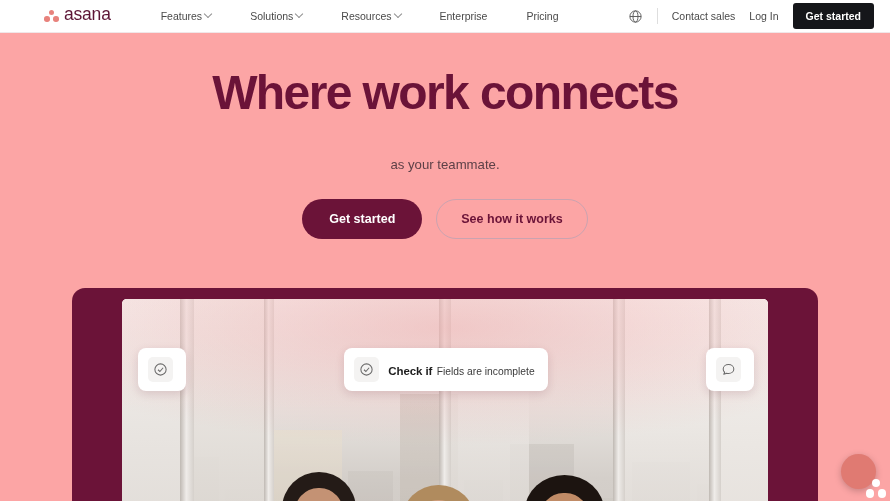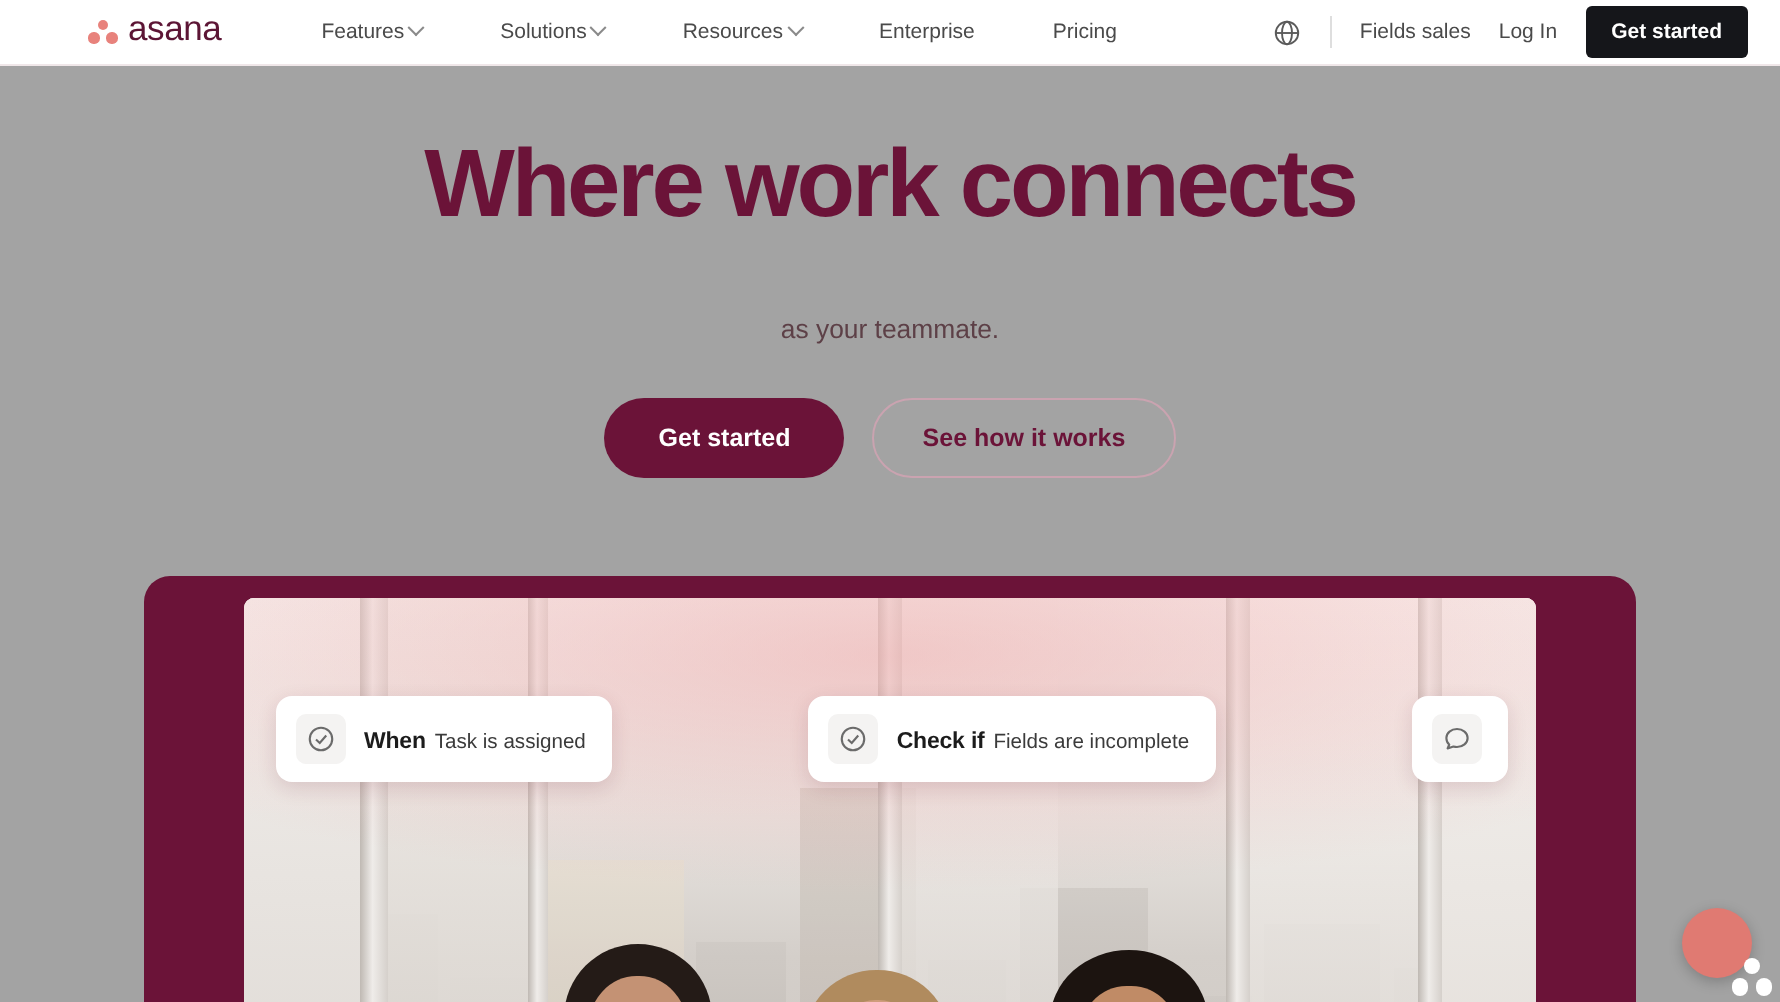--- a/index.html
+++ b/index.html
@@ -124,21 +124,21 @@
     cursor: pointer;
     font-family: inherit;
     white-space: nowrap;
   }
 
   
   .hero {
     position: relative;
     width: 100%;
     height: 468px;
-    background: #a3a3a3;
+    background: #fca5a5;
     text-align: center;
     overflow: hidden;
   }
 
   .hero-title {
     margin-top: 34px;
     font-size: 48px;
     line-height: 1.08;
     font-weight: 700;
     letter-spacing: -1.6px;
@@ -366,21 +366,21 @@
     </span>
   </nav>
 
   <div class="nav-right">
     <svg class="globe-icon" viewBox="0 0 24 24" fill="none" stroke="#5a5a5a" stroke-width="1.5">
       <circle cx="12" cy="12" r="9"></circle>
       <ellipse cx="12" cy="12" rx="4" ry="9"></ellipse>
       <line x1="3" y1="12" x2="21" y2="12"></line>
     </svg>
     <span class="nav-divider"></span>
-    <span class="nav-text-link">Fields sales</span>
+    <span class="nav-text-link">Contact sales</span>
     <span class="nav-text-link">Log In</span>
     <button class="btn-dark">Get started</button>
   </div>
 </header>
 
 <section class="hero">
 
   <h1 class="hero-title">Where work connects</h1>
 
   <p class="hero-sub">
@@ -448,24 +448,20 @@
 
       <div class="cards-row">
 
         <div class="auto-card">
           <span class="auto-card-icon">
             <svg width="15" height="15" viewBox="0 0 24 24" fill="none" stroke="#6b6b6b" stroke-width="1.7">
               <circle cx="12" cy="12" r="9"></circle>
               <polyline points="8,12.4 11,15.2 16.2,9.2"></polyline>
             </svg>
           </span>
-          <span class="auto-card-text">
-            <span class="auto-card-title">When</span>
-            <span class="auto-card-desc">Task is assigned</span>
-          </span>
         </div>
 
         <div class="auto-card">
           <span class="auto-card-icon">
             <svg width="15" height="15" viewBox="0 0 24 24" fill="none" stroke="#6b6b6b" stroke-width="1.7">
               <circle cx="12" cy="12" r="9"></circle>
               <polyline points="8,12.4 11,15.2 16.2,9.2"></polyline>
             </svg>
           </span>
           <span class="auto-card-text">

